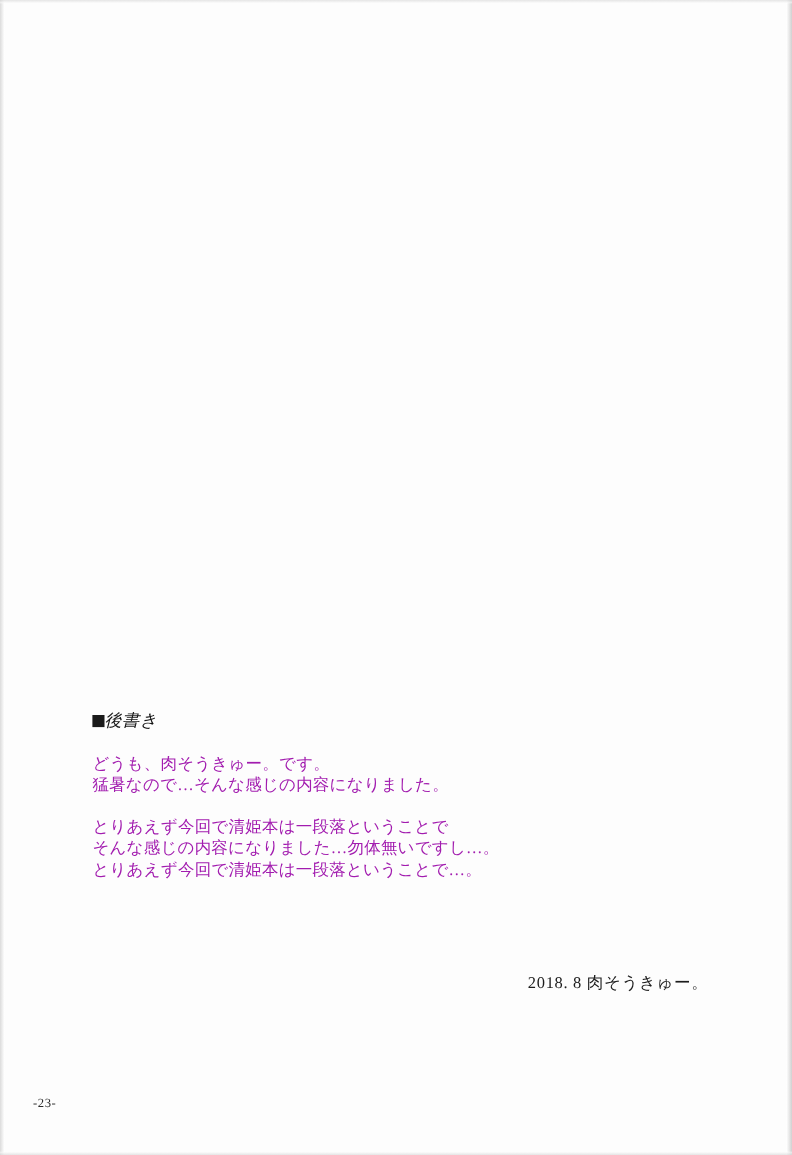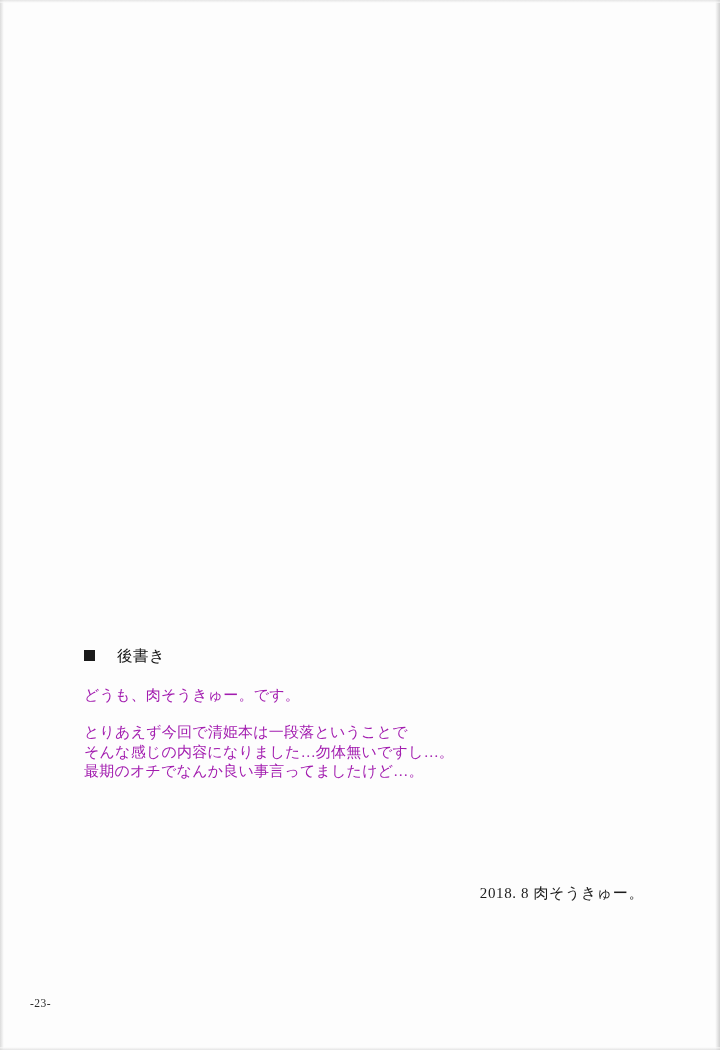--- a/index.html
+++ b/index.html
@@ -66,22 +66,23 @@
   .afterword {
     position: absolute;
     left: 84px;
     top: 648px;
     width: 560px;
   }
 
   .heading-row {
     display: flex;
     align-items: center;
-    gap: 22px;
+    gap: 0;
     margin-bottom: 22px;
+    font-style: italic;
   }
   .heading-marker {
     width: 11px;
     height: 11px;
     background: #1a1a1a;
     display: inline-block;
   }
   .heading-text {
     font-size: 15.5px;
     letter-spacing: 0.5px;
@@ -137,26 +138,27 @@
 
   <div class="afterword">
 
     <div class="heading-row">
       <span class="heading-marker"></span>
       <span class="heading-text">後書き</span>
     </div>
 
     <p class="para">
       <span class="line">どうも、肉そうきゅー。です。</span>
+      <span class="line">猛暑なので…そんな感じの内容になりました。</span>
     </p>
 
     <p class="para">
       <span class="line">とりあえず今回で清姫本は一段落ということで</span>
       <span class="line">そんな感じの内容になりました…勿体無いですし…。</span>
-      <span class="line">最期のオチでなんか良い事言ってましたけど…。</span>
+      <span class="line">とりあえず今回で清姫本は一段落ということで…。</span>
     </p>
 
 
   </div>
 
   <div class="signature">2018. 8  肉そうきゅー。</div>
 
   <div class="page-number">-23-</div>
 
 </div>

